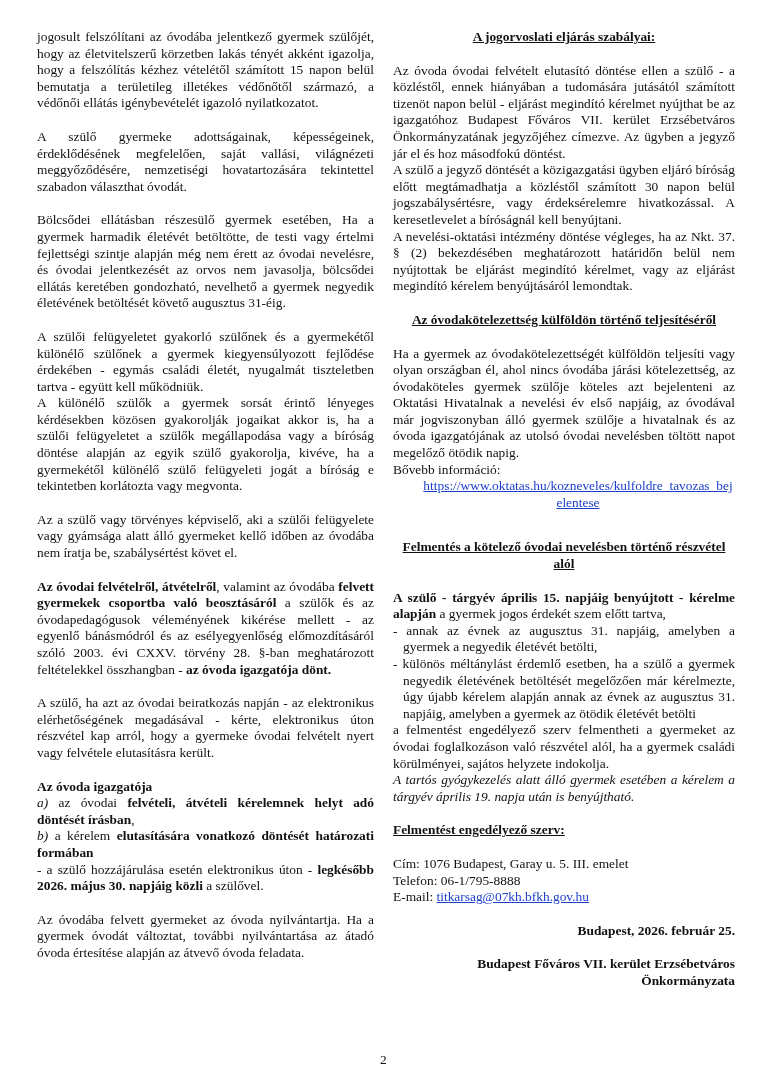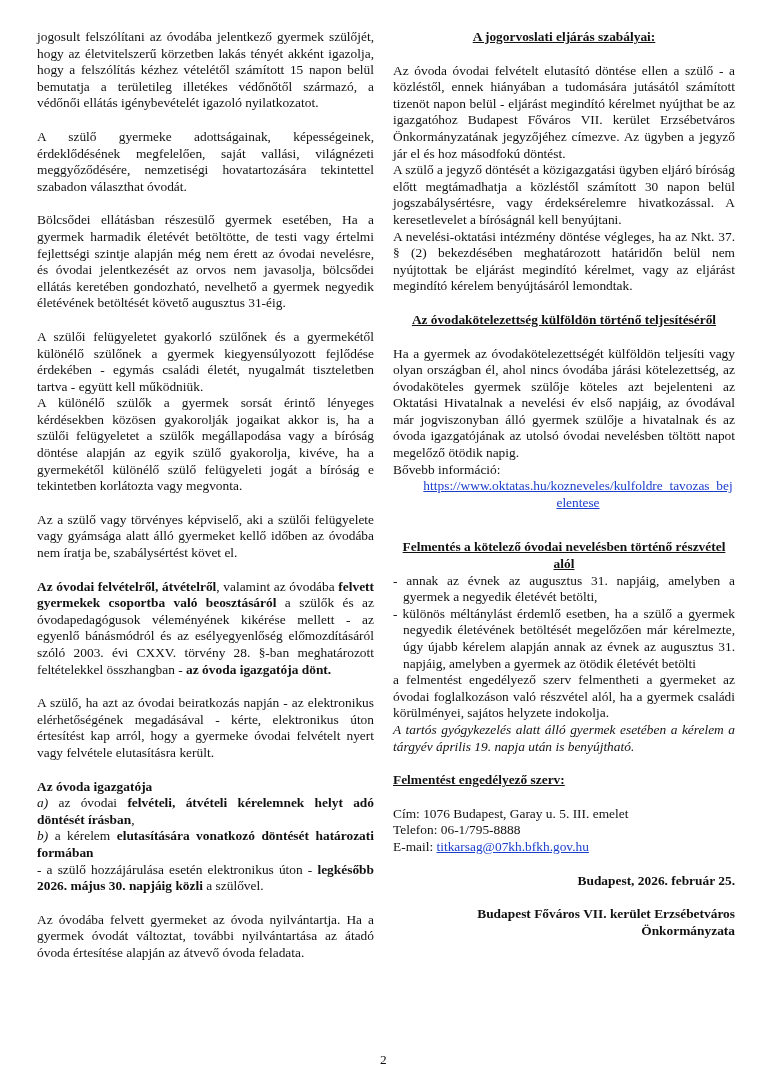--- a/index.html
+++ b/index.html
@@ -23,40 +23,41 @@
 <body>
 
 <div class="col left">
   <p>jogosult felszólítani az óvodába jelentkező gyermek szülőjét, hogy az életvitelszerű körzetben lakás tényét akként igazolja, hogy a felszólítás kézhez vételétől számított 15 napon belül bemutatja a területileg illetékes védőnőtől származó, a védőnői ellátás igénybevételét igazoló nyilatkozatot.</p>
   <p class="gap">A szülő gyermeke adottságainak, képességeinek, érdeklődésének megfelelően, saját vallási, világnézeti meggyőződésére, nemzetiségi hovatartozására tekintettel szabadon választhat óvodát.</p>
   <p class="gap">Bölcsődei ellátásban részesülő gyermek esetében, Ha a gyermek harmadik életévét betöltötte, de testi vagy értelmi fejlettségi szintje alapján még nem érett az óvodai nevelésre, és óvodai jelentkezését az orvos nem javasolja, bölcsődei ellátás keretében gondozható, nevelhető a gyermek negyedik életévének betöltését követő augusztus 31-éig.</p>
   <p class="gap">A szülői felügyeletet gyakorló szülőnek és a gyermekétől különélő szülőnek a gyermek kiegyensúlyozott fejlődése érdekében - egymás családi életét, nyugalmát tiszteletben tartva - együtt kell működniük.</p>
   <p>A különélő szülők a gyermek sorsát érintő lényeges kérdésekben közösen gyakorolják jogaikat akkor is, ha a szülői felügyeletet a szülők megállapodása vagy a bíróság döntése alapján az egyik szülő gyakorolja, kivéve, ha a gyermekétől különélő szülő felügyeleti jogát a bíróság e tekintetben korlátozta vagy megvonta.</p>
   <p class="gap">Az a szülő vagy törvényes képviselő, aki a szülői felügyelete vagy gyámsága alatt álló gyermeket kellő időben az óvodába nem íratja be, szabálysértést követ el.</p>
   <p class="gap"><b>Az óvodai felvételről, átvételről</b><span>, valamint az óvodába </span><b>felvett gyermekek csoportba való beosztásáról</b><span> a szülők és az óvodapedagógusok véleményének kikérése mellett - az egyenlő bánásmódról és az esélyegyenlőség előmozdításáról szóló 2003. évi CXXV. törvény 28. §-ban meghatározott feltételekkel összhangban - </span><b>az óvoda igazgatója dönt.</b></p>
-  <p class="gap">A szülő, ha azt az óvodai beiratkozás napján - az elektronikus elérhetőségének megadásával - kérte, elektronikus úton értesítést kap arról, hogy a gyermeke óvodai felvételt nyert vagy felvétele elutasításra került.</p>
+  <p class="gap">A szülő, ha azt az óvodai beiratkozás napján - az elektronikus elérhetőségének megadásával - kérte, elektronikus úton részvétel kap arról, hogy a gyermeke óvodai felvételt nyert vagy felvétele elutasításra került.</p>
   <div class="gap">
     <p><b>Az óvoda igazgatója</b></p>
     <p><i>a)</i><span> az óvodai </span><b>felvételi, átvételi kérelemnek helyt adó döntését írásban</b><span>,</span></p>
     <p><i>b)</i><span> a kérelem </span><b>elutasítására vonatkozó döntését határozati formában</b></p>
     <p><span>- a szülő hozzájárulása esetén elektronikus úton - </span><b>legkésőbb 2026. május 30. napjáig közli</b><span> a szülővel.</span></p>
   </div>
   <p class="gap">Az óvodába felvett gyermeket az óvoda nyilvántartja. Ha a gyermek óvodát változtat, további nyilvántartása az átadó óvoda értesítése alapján az átvevő óvoda feladata.</p>
 </div>
 
 <div class="col right">
   <p class="h" style="">A jogorvoslati eljárás szabályai:</p>
   <p class="gap">Az óvoda óvodai felvételt elutasító döntése ellen a szülő - a közléstől, ennek hiányában a tudomására jutásától számított tizenöt napon belül - eljárást megindító kérelmet nyújthat be az igazgatóhoz Budapest Főváros VII. kerület Erzsébetváros Önkormányzatának jegyzőjéhez címezve. Az ügyben a jegyző jár el és hoz másodfokú döntést.</p>
   <p>A szülő a jegyző döntését a közigazgatási ügyben eljáró bíróság előtt megtámadhatja a közléstől számított 30 napon belül jogszabálysértésre, vagy érdeksérelemre hivatkozással. A keresetlevelet a bíróságnál kell benyújtani.</p>
   <p>A nevelési-oktatási intézmény döntése végleges, ha az Nkt. 37. § (2) bekezdésében meghatározott határidőn belül nem nyújtottak be eljárást megindító kérelmet, vagy az eljárást megindító kérelem benyújtásáról lemondtak.</p>
   <p class="h gap">Az óvodakötelezettség külföldön történő teljesítéséről</p>
   <p class="gap">Ha a gyermek az óvodakötelezettségét külföldön teljesíti vagy olyan országban él, ahol nincs óvodába járási kötelezettség, az óvodaköteles gyermek szülője köteles azt bejelenteni az Oktatási Hivatalnak a nevelési év első napjáig, az óvodával már jogviszonyban álló gyermek szülője a hivatalnak és az óvoda igazgatójának az utolsó óvodai nevelésben töltött napot megelőző ötödik napig.</p>
   <p>Bővebb információ:</p>
   <p style="text-align:center; word-break:break-all;margin-left:28px;"><a href="#">https://www.oktatas.hu/kozneveles/kulfoldre_tavozas_bejelentese</a></p>
   <p class="h gap" style="margin-top:28px">Felmentés a kötelező óvodai nevelésben történő részvétel alól</p>
+  <p class="gap"><b>A szülő - tárgyév április 15. napjáig benyújtott - kérelme alapján</b><span> a gyermek jogos érdekét szem előtt tartva,</span></p>
   <p class="dash">- annak az évnek az augusztus 31. napjáig, amelyben a gyermek a negyedik életévét betölti,</p>
   <p class="dash">- különös méltánylást érdemlő esetben, ha a szülő a gyermek negyedik életévének betöltését megelőzően már kérelmezte, úgy újabb kérelem alapján annak az évnek az augusztus 31. napjáig, amelyben a gyermek az ötödik életévét betölti</p>
   <p>a felmentést engedélyező szerv felmentheti a gyermeket az óvodai foglalkozáson való részvétel alól, ha a gyermek családi körülményei, sajátos helyzete indokolja.</p>
   <p><i>A tartós gyógykezelés alatt álló gyermek esetében a kérelem a tárgyév április 19. napja után is benyújtható.</i></p>
   <p class="hl gap">Felmentést engedélyező szerv:</p>
   <div class="gap">
     <p style="text-align:left">Cím: 1076 Budapest, Garay u. 5. III. emelet</p>
     <p style="text-align:left">Telefon: 06-1/795-8888</p>
     <p style="text-align:left"><span>E-mail: </span><a href="#">titkarsag@07kh.bfkh.gov.hu</a></p>
   </div>

